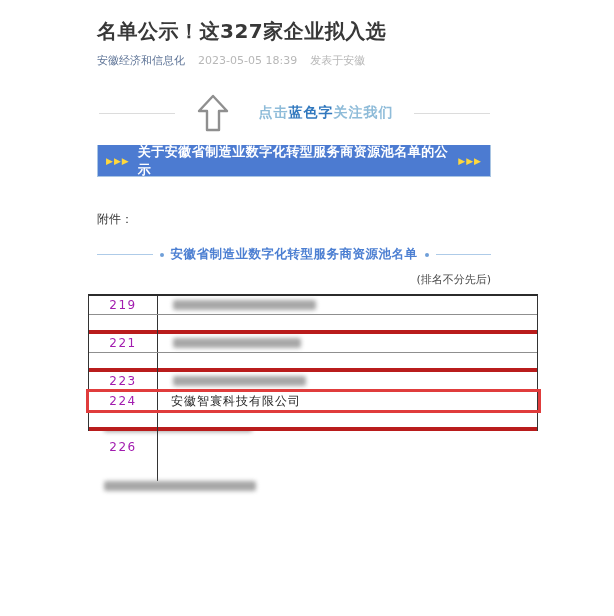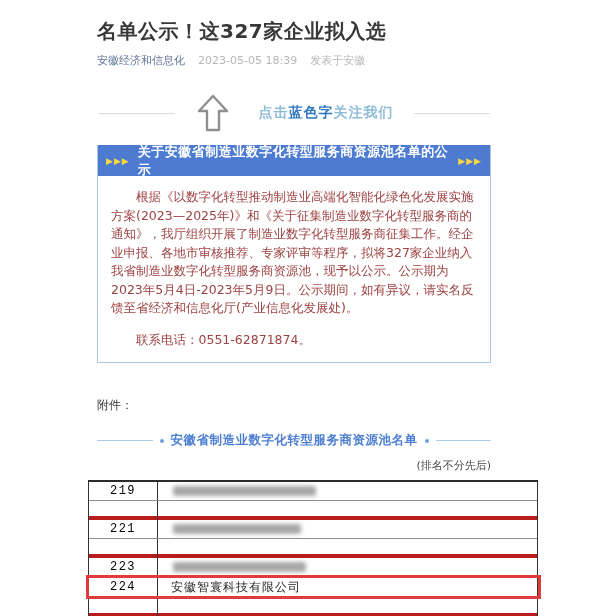--- a/index.html
+++ b/index.html
@@ -48,21 +48,21 @@
   .table-note { margin-top: 9px; text-align: right; font-size: 11px; color: #4a4a4a; }
 
   
   .table-wrap { margin-left: 88px; width: 450px; margin-top: 7px; }
   .res-table { border-top: 2px solid #2b2b2b; border-left: 1px solid #333; border-right: 1px solid #333; }
   .t-row { display: flex; height: 19px; border-bottom: 1px solid #8f8f8f; position: relative; background: #fff; }
   .t-row.thick { border-bottom: 4px solid #b91c1c; flex-direction: column; }
   .rank {
     width: 69px; flex: 0 0 69px; border-right: 1px solid #333;
     display: flex; align-items: center; justify-content: center;
-    font-size: 12px; color: #000000; letter-spacing: 1.5px; font-family: Liberation Mono, monospace;
+    font-size: 12px; color: #a21caf; letter-spacing: 1.5px;
   }
   .company { flex: 1; display: flex; align-items: center; padding-left: 13px; font-size: 12px; color: #1f1f1f; letter-spacing: 1px; }
   .blur-bar { height: 10px; border-radius: 2px; background: #919191; opacity: 0.8; filter: blur(2px); margin-left: 2px; }
   .t-row.highlighted { height: 21px; }
   .t-row.highlighted::after {
     content: ''; position: absolute; left: -3px; right: -4px; top: -2px; bottom: -2px;
     border: 3px solid #e03c3c; pointer-events: none; z-index: 3;
   }
 </style>
 </head>
@@ -87,24 +87,20 @@
       <span class="lite">点击</span><span class="blue">蓝色字</span><span class="lite">关注我们</span>
     </span>
     <span class="hr right"></span>
   </div>
 
   <div class="notice-box">
     <div class="notice-banner">
       <span class="tri">▶▶▶</span>
       <span>关于安徽省制造业数字化转型服务商资源池名单的公示</span>
       <span class="tri">▶▶▶</span>
-    </div>
-    <div class="notice-body">
-      <p>根据《以数字化转型推动制造业高端化智能化绿色化发展实施方案(2023—2025年)》和《关于征集制造业数字化转型服务商的通知》，我厅组织开展了制造业数字化转型服务商征集工作。经企业申报、各地市审核推荐、专家评审等程序，拟将327家企业纳入我省制造业数字化转型服务商资源池，现予以公示。公示期为2023年5月4日-2023年5月9日。公示期间，如有异议，请实名反馈至省经济和信息化厅(产业信息化发展处)。</p>
-      <p class="contact">联系电话：0551-62871874。</p>
     </div>
   </div>
 
   <div class="attach-label">附件：</div>
 
   <div class="attach-heading">
     <span class="line"></span>
     <span class="dot"></span>
     <span class="txt">安徽省制造业数字化转型服务商资源池名单</span>
     <span class="dot"></span>

